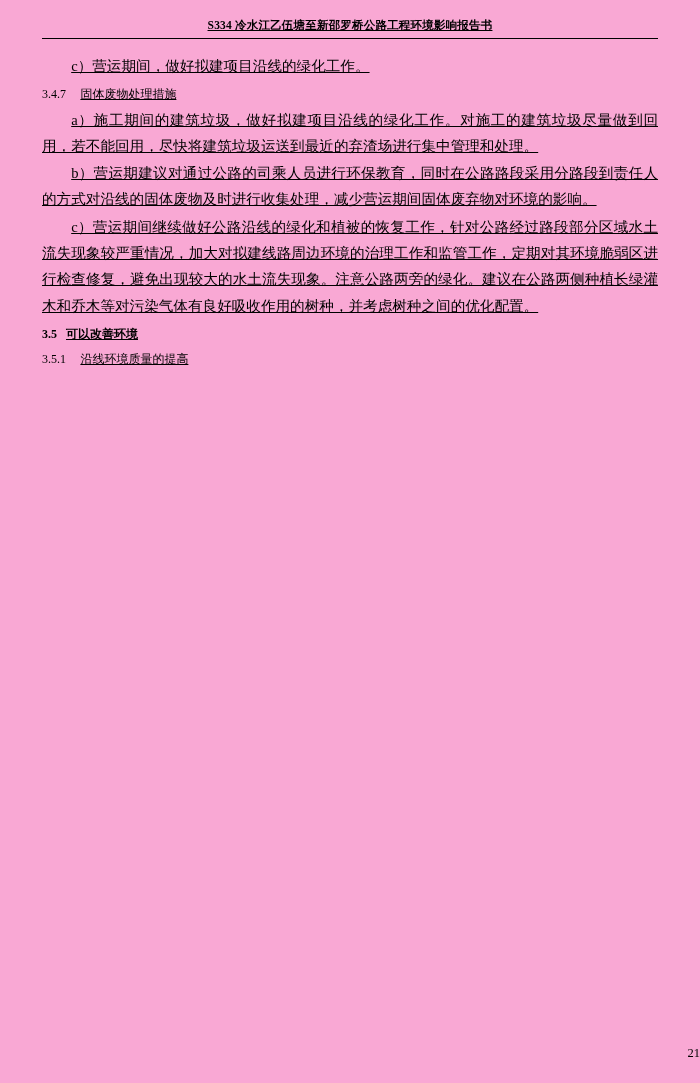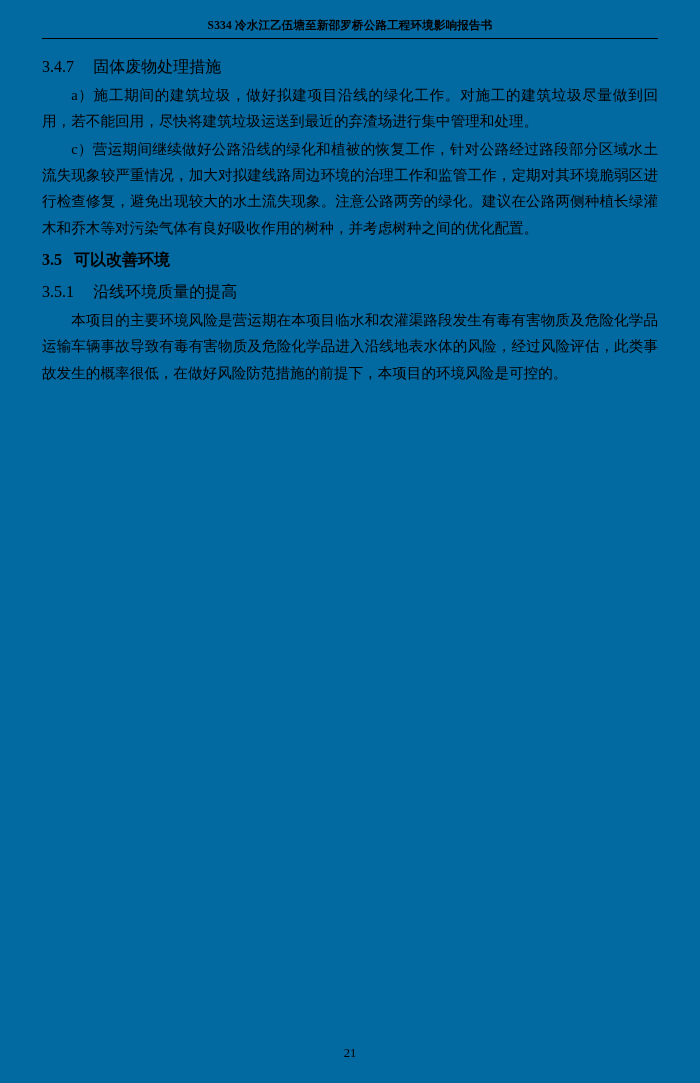--- a/index.html
+++ b/index.html
@@ -4,26 +4,27 @@
 <style>
   html, body {
     margin: 0;
     padding: 0;
     background: #ffffff;
   }
   .page {
     position: relative;
     width: 700px;
     height: 1083px;
-    background: #0369a1;
+    background: #f9a8d4;
     box-sizing: border-box;
     padding: 18px 42px 0 42px;
     font-family: "Liberation Serif", "DejaVu Serif", serif;
     color: #000000;
     overflow: hidden;
+    text-decoration: underline;
   }
   .header {
     text-align: center;
     font-size: 11.5px;
     font-weight: bold;
     letter-spacing: 0.2px;
     padding-bottom: 5px;
     border-bottom: 1.1px solid #000;
     margin-bottom: 14px;
   }
@@ -32,21 +33,21 @@
     line-height: 1.80;
     text-align: justify;
     text-justify: inter-ideograph;
   }
   p.para {
     margin: 0 0 1px 0;
     text-indent: 2em;
     text-align: justify;
   }
   h3.heading {
-    font-size: 16px;
+    font-size: 12px;
     font-weight: normal;
     margin: 5px 0 2px 0;
     line-height: 1.7;
   }
   h3.heading.bold {
     font-weight: bold;
   }
   .heading-num {
     display: inline-block;
   }
@@ -56,47 +57,48 @@
   }
   .heading-gap-lg {
     display: inline-block;
     width: 1.2em;
   }
   .footer {
     position: absolute;
     left: 0;
     right: 0;
     bottom: 22px;
-    text-align: center;
+    text-align: right;
     font-size: 12.5px;
     font-family: "Liberation Serif", serif;
   }
 </style>
 </head>
 <body>
 
 <div class="page">
 
   <div class="header">S334 冷水江乙伍塘至新邵罗桥公路工程环境影响报告书</div>
 
   <div class="body-text">
 
+    <p class="para">c）营运期间，做好拟建项目沿线的绿化工作。</p>
 
     <h3 class="heading"><span class="heading-num">3.4.7</span><span class="heading-gap-lg"></span><span>固体废物处理措施</span></h3>
 
     <p class="para">a）施工期间的建筑垃圾，做好拟建项目沿线的绿化工作。对施工的建筑垃圾尽量做到回用，若不能回用，尽快将建筑垃圾运送到最近的弃渣场进行集中管理和处理。</p>
 
+    <p class="para">b）营运期建议对通过公路的司乘人员进行环保教育，同时在公路路段采用分路段到责任人的方式对沿线的固体废物及时进行收集处理，减少营运期间固体废弃物对环境的影响。</p>
 
     <p class="para">c）营运期间继续做好公路沿线的绿化和植被的恢复工作，针对公路经过路段部分区域水土流失现象较严重情况，加大对拟建线路周边环境的治理工作和监管工作，定期对其环境脆弱区进行检查修复，避免出现较大的水土流失现象。注意公路两旁的绿化。建议在公路两侧种植长绿灌木和乔木等对污染气体有良好吸收作用的树种，并考虑树种之间的优化配置。</p>
 
     <h3 class="heading bold"><span class="heading-num">3.5</span><span class="heading-gap-sm"></span><span>可以改善环境</span></h3>
 
     <h3 class="heading"><span class="heading-num">3.5.1</span><span class="heading-gap-lg"></span><span>沿线环境质量的提高</span></h3>
 
-    <p class="para">本项目的主要环境风险是营运期在本项目临水和农灌渠路段发生有毒有害物质及危险化学品运输车辆事故导致有毒有害物质及危险化学品进入沿线地表水体的风险，经过风险评估，此类事故发生的概率很低，在做好风险防范措施的前提下，本项目的环境风险是可控的。</p>
 
 
 
 
   </div>
 
   <div class="footer">21</div>
 
 </div>
 

